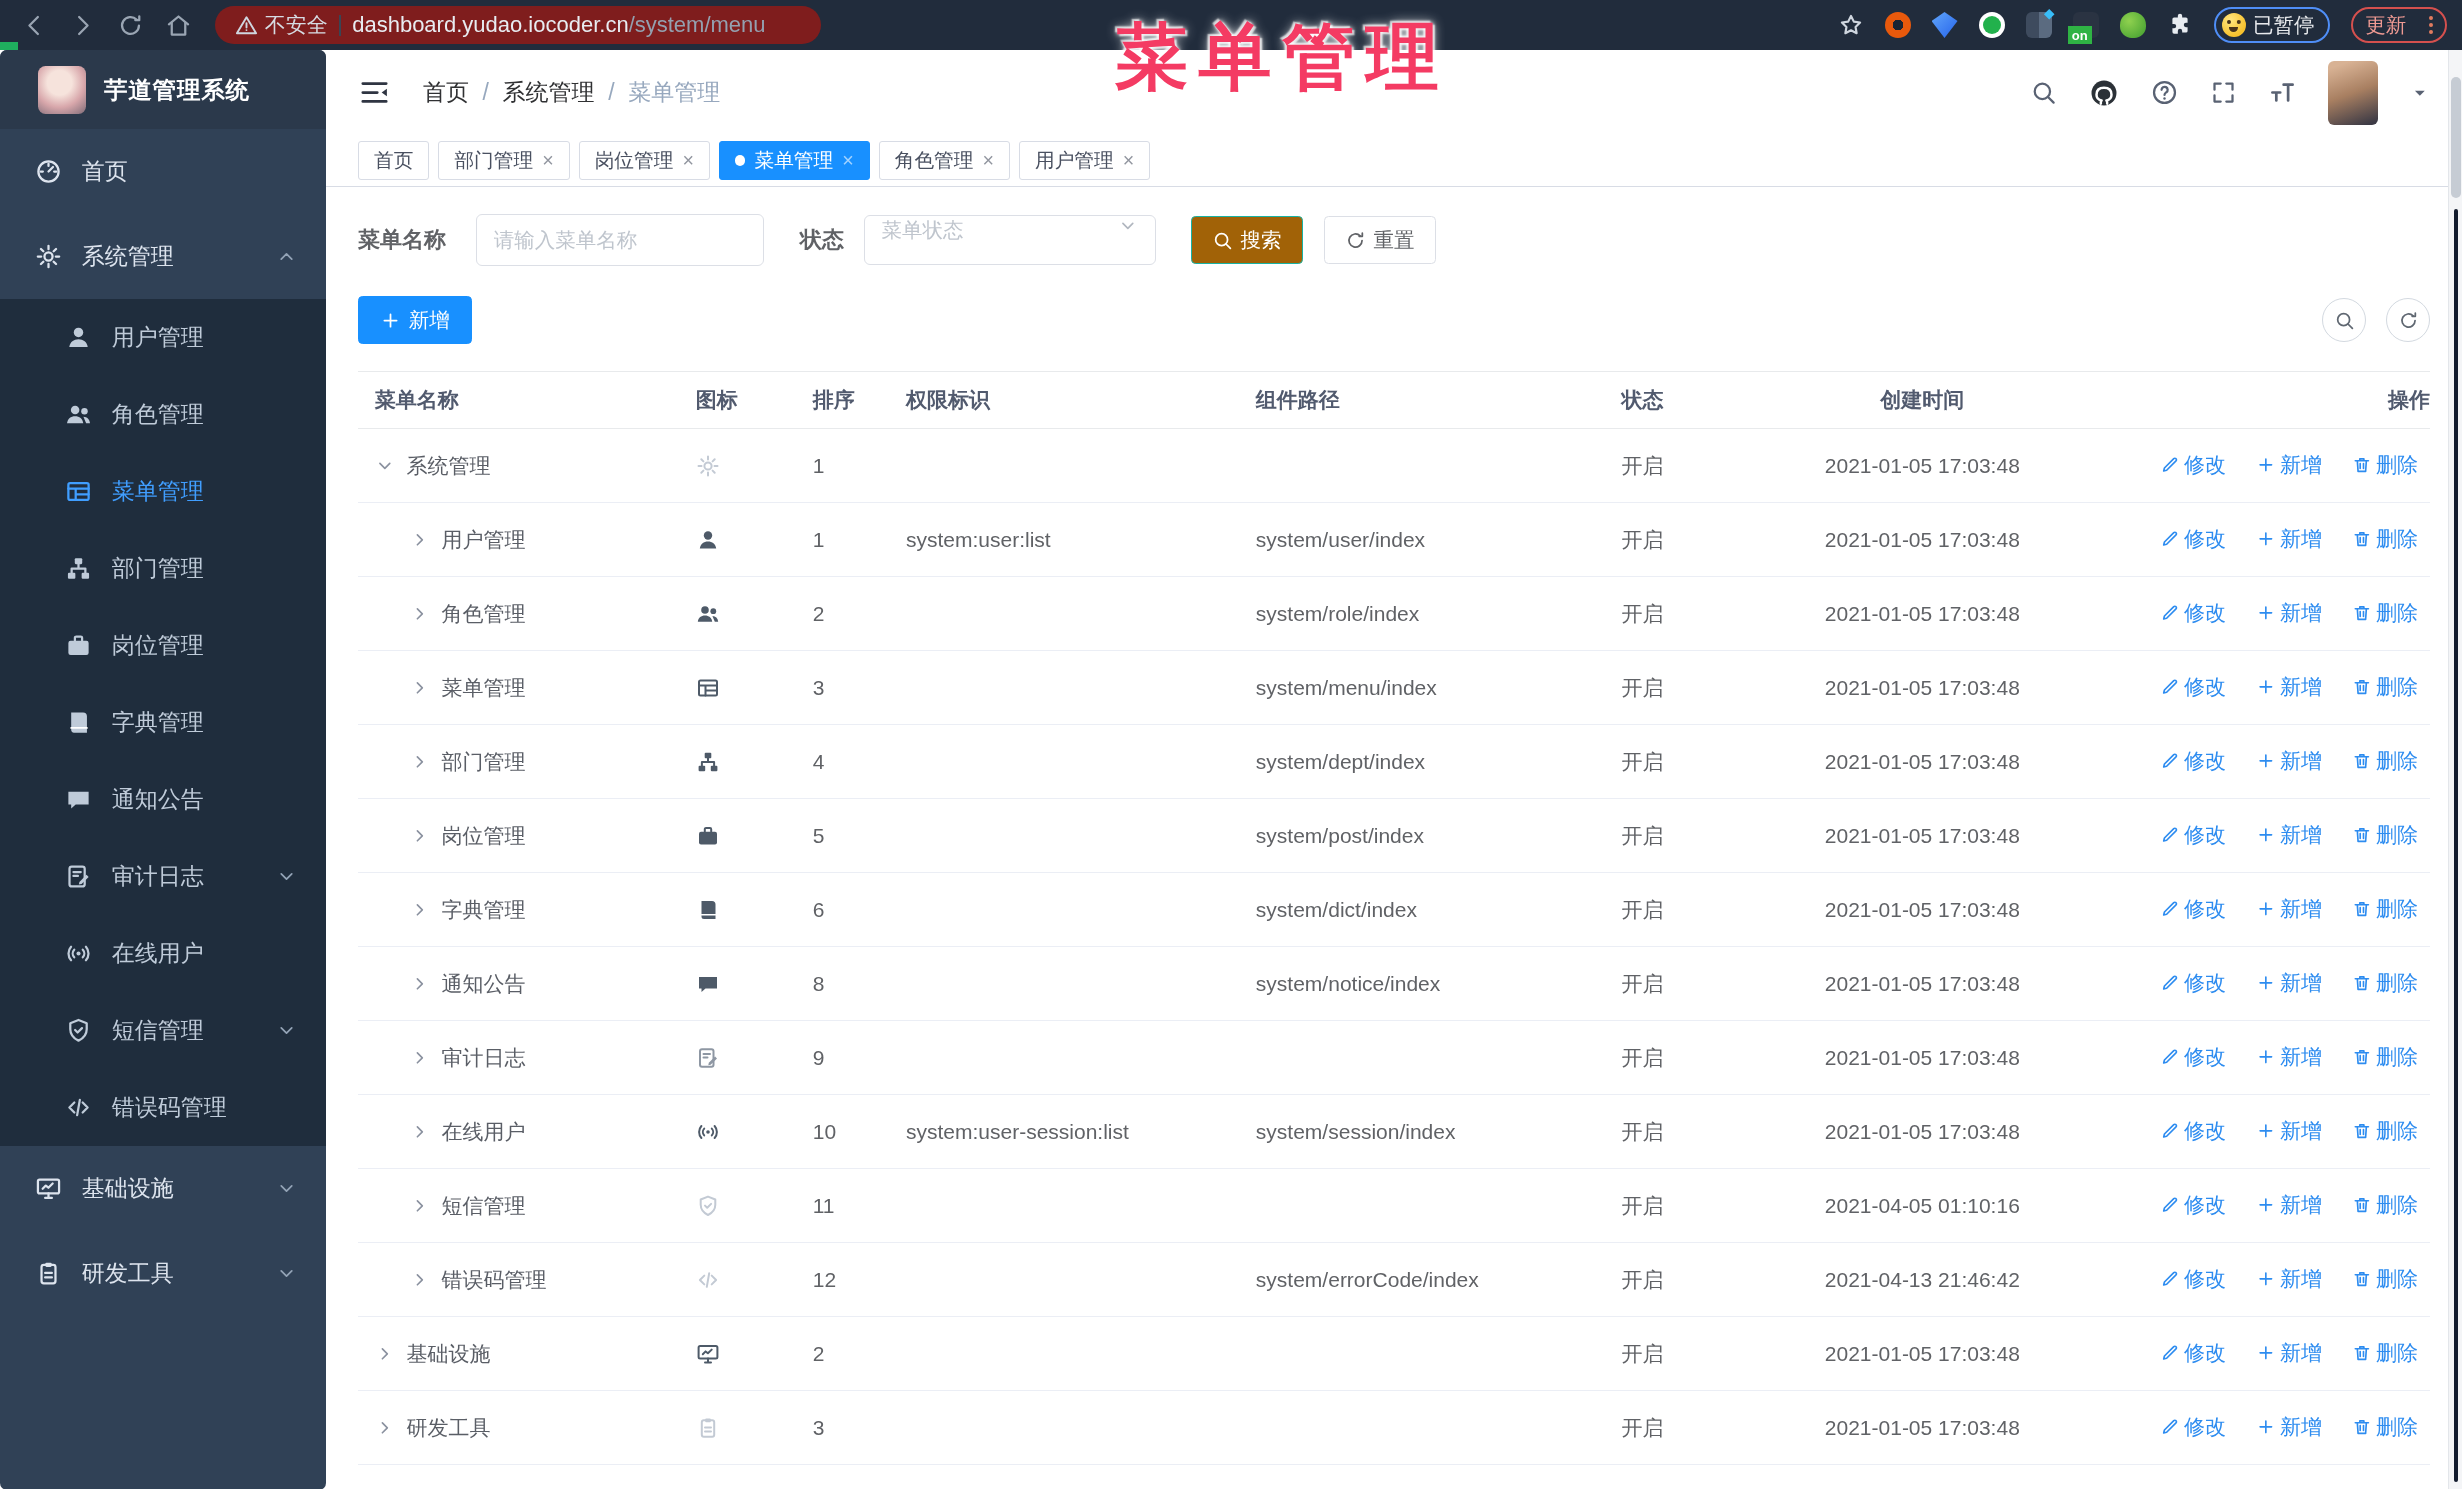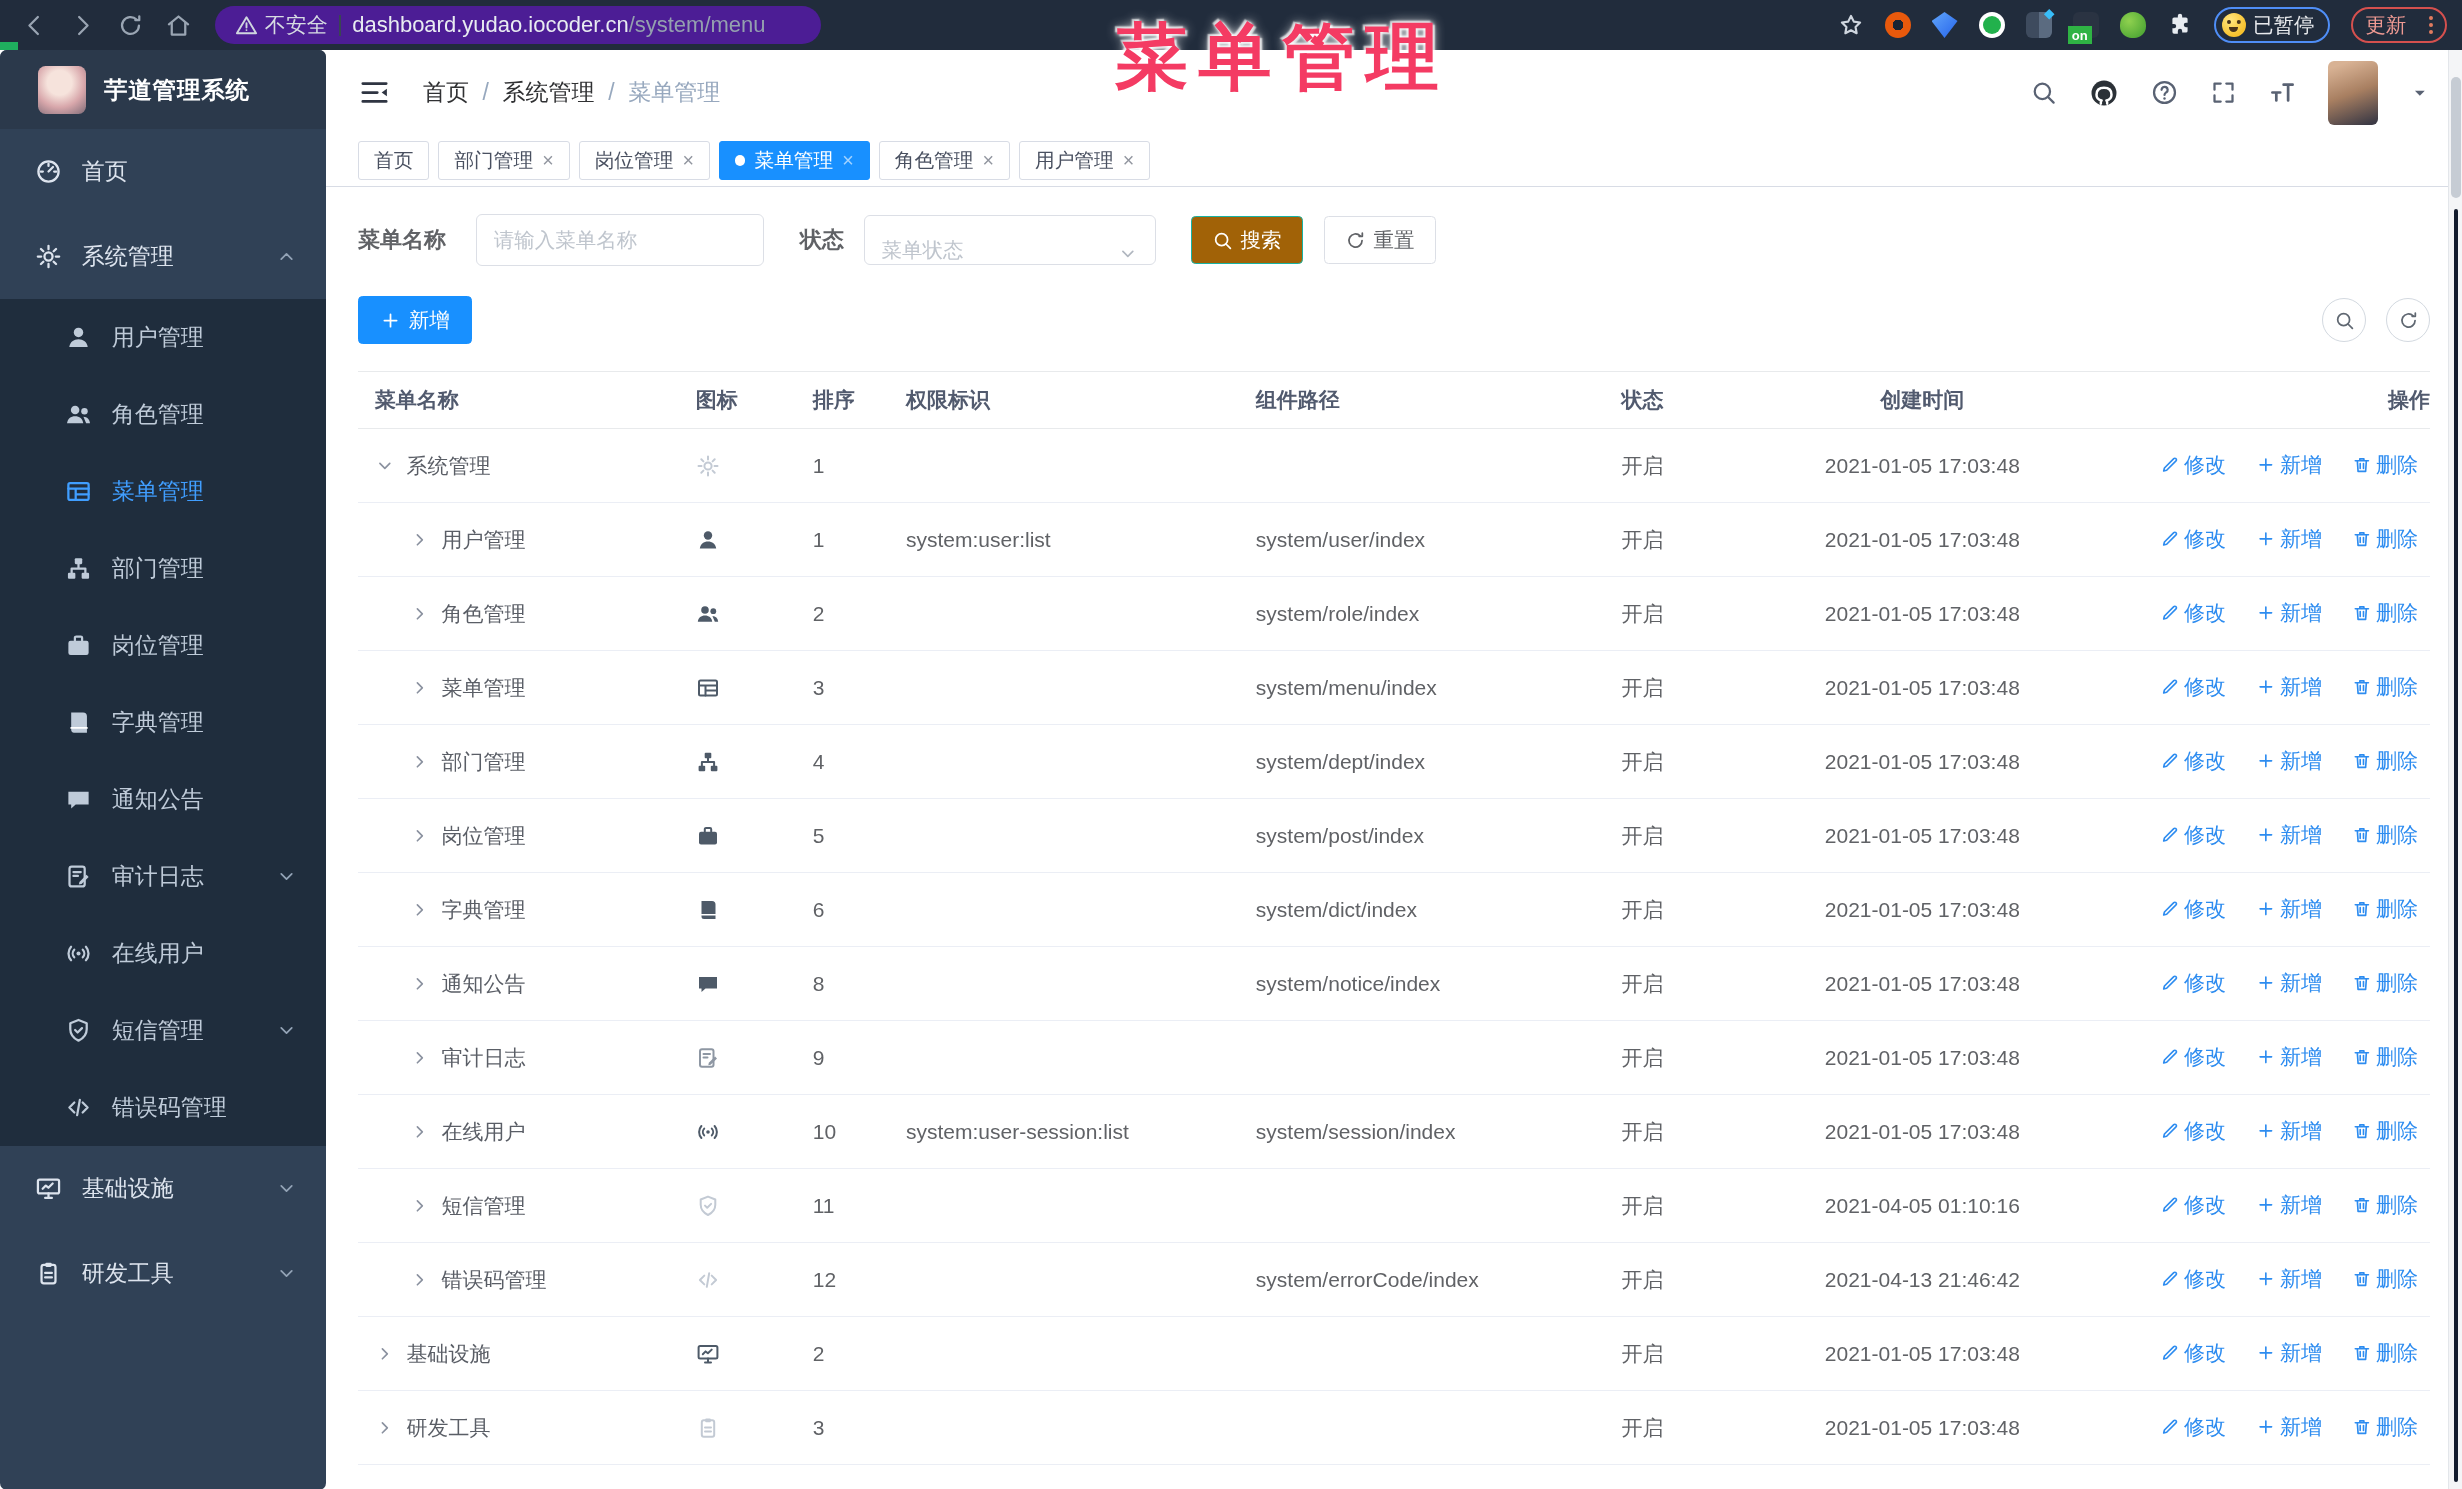--- a/index.html
+++ b/index.html
@@ -4,21 +4,21 @@
 <style>
   * { margin:0; padding:0; box-sizing:border-box; }
   html,body { width:2462px; height:1490px; overflow:hidden; }
   body { font-family:"Liberation Sans","DejaVu Sans",sans-serif; background:#fff; position:relative; font-size:21px; color:#606266; }
   .ic { display:inline-flex; align-items:center; justify-content:center; }
   .ic svg { width:100%; height:100%; }
 
   
   .chrome { position:absolute; top:0; left:0; right:0; height:50px; background:#212c3c; display:flex; align-items:center; z-index:30; }
   .nav-ic { width:27px; height:27px; color:#9aa5b3; margin-left:21px; }
-  .url-pill { margin-left:23px; width:606px; height:38px; border-radius:19px; background:#4c1d95; display:flex; align-items:center; padding:0 19.7px; gap:7px; }
+  .url-pill { margin-left:23px; width:606px; height:38px; border-radius:19px; background:#7f1d1d; display:flex; align-items:center; padding:0 19.7px; gap:7px; }
   .url-pill .warn { width:23px; height:23px; color:#cfd6df; }
   .sec-label { color:#d6dbe2; font-size:21px; }
   .url-div { width:1.5px; height:21px; background:#3a4554; margin:0 4.5px; }
   .url-text { font-size:22px; color:#e8ecf1; white-space:nowrap; }
   .url-text .path { color:#94a0af; }
   .chrome-right { margin-left:auto; display:flex; align-items:center; gap:21px; padding-right:15px; }
   .star { width:26px; height:26px; color:#cfd6df; }
   .ext { width:26px; height:26px; border-radius:6px; position:relative; }
   .ext-orange { background:radial-gradient(circle at 50% 50%, #1a2433 28%, #e8590c 30%); border-radius:50%; }
   .ext-gem { background:linear-gradient(135deg,#60a5fa,#2563eb); clip-path:polygon(50% 0,100% 35%,50% 100%,0 35%); }
@@ -80,21 +80,21 @@
   .tab.active { background:#1890ff; border-color:#1890ff; color:#fff; }
   .tab.active .dot { display:block; }
   .tab .close { font-size:19.7px; opacity:.6; line-height:1; }
 
   
   .content { padding:0 32px; }
   .filters { margin-top:27px; display:flex; align-items:center; font-size:22px; color:#606266; }
   .f-label { font-weight:700; color:#606266; }
   .f-input { margin-left:30px; width:288px; height:52px; border:1.5px solid #dcdfe6; border-radius:6px; font-size:20.5px; padding:0 16.7px; color:#303133; outline:none; font-family:inherit; }
   .f-input::placeholder { color:#bfc5cd; }
-  .sel { margin-left:19.7px; width:292px; height:50px; border:1.5px solid #dcdfe6; border-radius:6px; display:flex; align-items:flex-end; padding:0 16.7px; cursor:pointer; }
+  .sel { margin-left:19.7px; width:292px; height:50px; border:1.5px solid #dcdfe6; border-radius:6px; display:flex; align-items:flex-start; padding:0 16.7px; cursor:pointer; }
   .sel .ph { color:#bfc5cd; font-size:20.5px; }
   .sel .sel-caret { margin-left:auto; width:19.7px; height:19.7px; color:#b0b6bf; }
   .gap-status { margin-left:36px; }
   .btn { height:48px; border-radius:4.5px; display:inline-flex; align-items:center; justify-content:center; gap:7.6px; font-size:20.5px; cursor:pointer; }
   .btn .b-ic { width:21px; height:21px; }
   .btn-search { margin-left:35px; width:112px; background:#a16207; color:#fff; border:1.5px solid #18b3a4; }
   .btn-reset { margin-left:21px; width:112px; background:#fff; color:#606266; border:1.5px solid #dcdfe6; }
   .toolbar { margin-top:30px; display:flex; align-items:center; }
   .btn-add { width:114px; background:#1890ff; color:#fff; border:1.5px solid #1890ff; }
   .tool-right { margin-left:auto; display:flex; gap:19.7px; }

